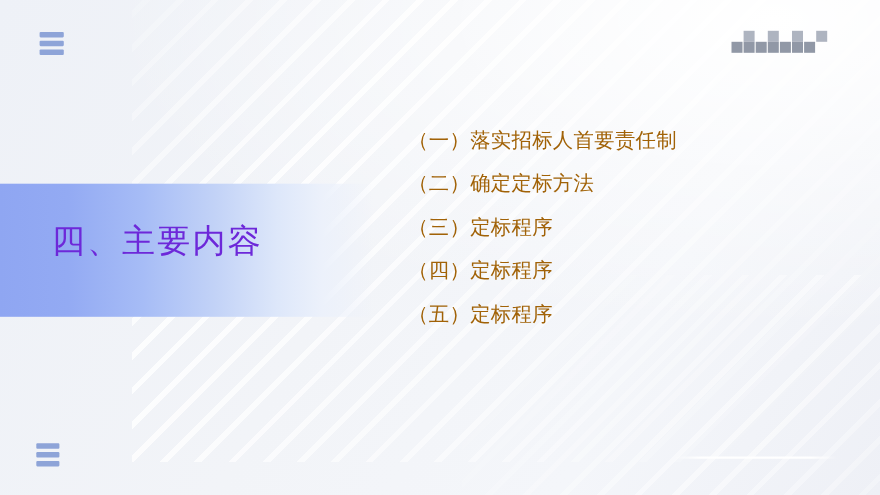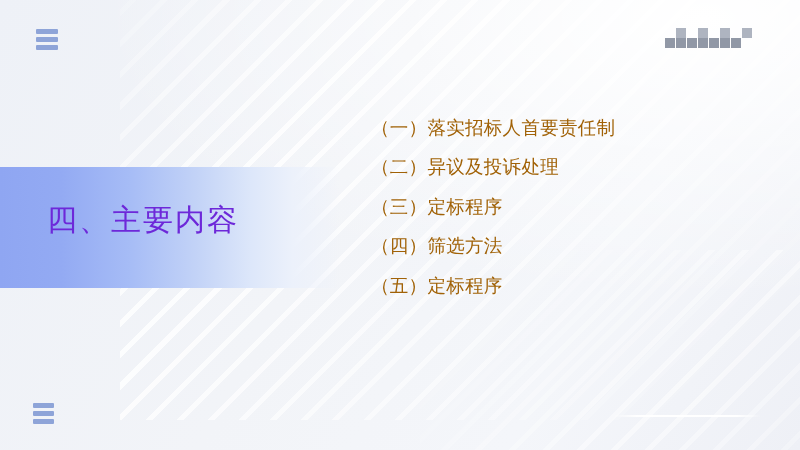--- a/index.html
+++ b/index.html
@@ -170,23 +170,23 @@
 
   <div class="bg-base"></div>
   <div class="bg-stripes"></div>
   <div class="bg-stripes-lower"></div>
 
   <div class="title-banner"></div>
   <div class="title-text">四、主要内容</div>
 
   <div class="content-list">
     <div class="list-item">（一）落实招标人首要责任制</div>
-    <div class="list-item">（二）异议及投诉处理</div>
+    <div class="list-item">（二）确定定标方法</div>
     <div class="list-item">（三）定标程序</div>
-    <div class="list-item">（四）筛选方法</div>
+    <div class="list-item">（四）定标程序</div>
     <div class="list-item">（五）定标程序</div>
   </div>
 
   <div class="bars-icon" id="icon-top-left">
     <div class="bar b1"></div>
     <div class="bar b2"></div>
     <div class="bar b3"></div>
   </div>
 
   <div class="bars-icon" id="icon-bottom-left">

